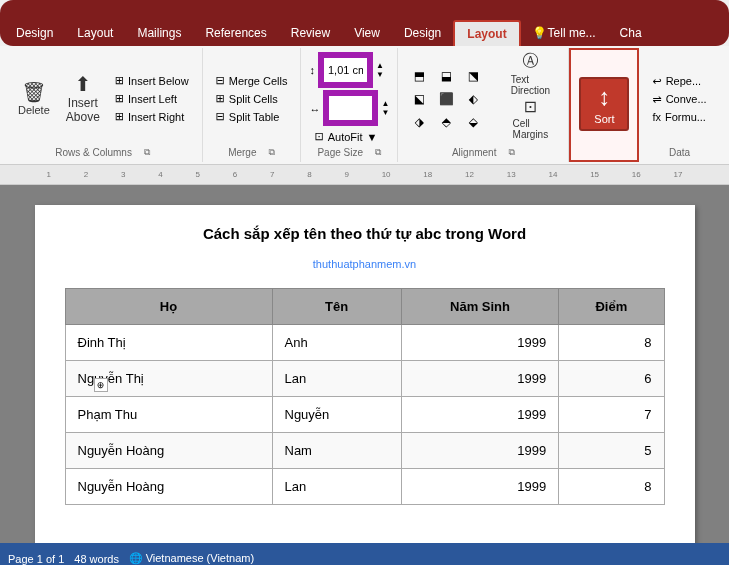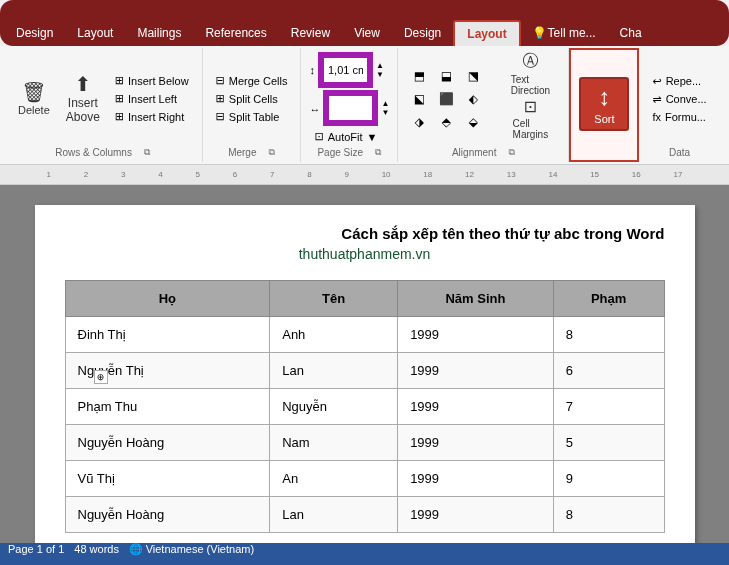--- a/index.html
+++ b/index.html
@@ -163,31 +163,31 @@
     .document-page {
       background: white;
       width: 660px;
       min-height: 400px;
       padding: 20px 30px;
       box-shadow: 2px 2px 5px rgba(0,0,0,0.3);
       position: relative;
     }
 
     .doc-title {
-      text-align: right;
+      text-align: center;
       font-size: 15px;
       font-weight: bold;
       color: #000;
-      margin-bottom: 4px;
+      margin-bottom: 16px;
     }
 
     .doc-subtitle {
       text-align: center;
-      font-size: 14px;
-      color: #14532d;
+      font-size: 11px;
+      color: #3b82f6;
       margin-bottom: 18px;
     }
 
     .table-move-handle {
       position: absolute;
       left: 29px;
       top: 90px;
       width: 14px;
       height: 14px;
       border: 1px solid #aaa;
@@ -218,29 +218,29 @@
 
     .data-table td {
       padding: 10px 12px;
       border: 1px solid #aaa;
       font-size: 13px;
     }
 
     .data-table tr:nth-child(even) td { background: #f9f9f9; }
     .data-table tr:nth-child(odd) td { background: white; }
 
-    .td-center { text-align: left; }
+    .td-center { text-align: right; }
     .td-left { text-align: left; }
 
     
     .status-bar {
       height: 22px;
       background: #2b579a;
       display: flex;
-      align-items: flex-start;
+      align-items: flex-end;
       padding: 0 8px;
       color: white;
       font-size: 11px;
       gap: 10px;
       position: fixed;
       bottom: 0;
       width: 729px;
     }
 
     .alignment-btn-group {
@@ -483,21 +483,21 @@
     <p class="doc-subtitle">thuthuatphanmem.vn</p>
 
     <div style="position:relative;">
       <div class="table-move-handle">⊕</div>
       <table class="data-table">
         <thead>
           <tr>
             <th>Họ</th>
             <th>Tên</th>
             <th>Năm Sinh</th>
-            <th>Phạm</th>
+            <th>Điểm</th>
           </tr>
         </thead>
         <tbody id="table-body">
         <tr>
               <td class="td-left">Đinh Thị</td>
               <td class="td-left">Anh</td>
               <td class="td-center">1999</td>
               <td class="td-center">8</td>
             </tr>
             <tr>
@@ -512,26 +512,20 @@
               <td class="td-center">1999</td>
               <td class="td-center">7</td>
             </tr>
             <tr>
               <td class="td-left">Nguyễn Hoàng</td>
               <td class="td-left">Nam</td>
               <td class="td-center">1999</td>
               <td class="td-center">5</td>
             </tr>
             <tr>
-              <td class="td-left">Vũ Thị</td>
-              <td class="td-left">An</td>
-              <td class="td-center">1999</td>
-              <td class="td-center">9</td>
-            </tr>
-            <tr>
               <td class="td-left">Nguyễn Hoàng</td>
               <td class="td-left">Lan</td>
               <td class="td-center">1999</td>
               <td class="td-center">8</td>
             </tr>
           </tbody>
       </table>
     </div>
 
   </div>

